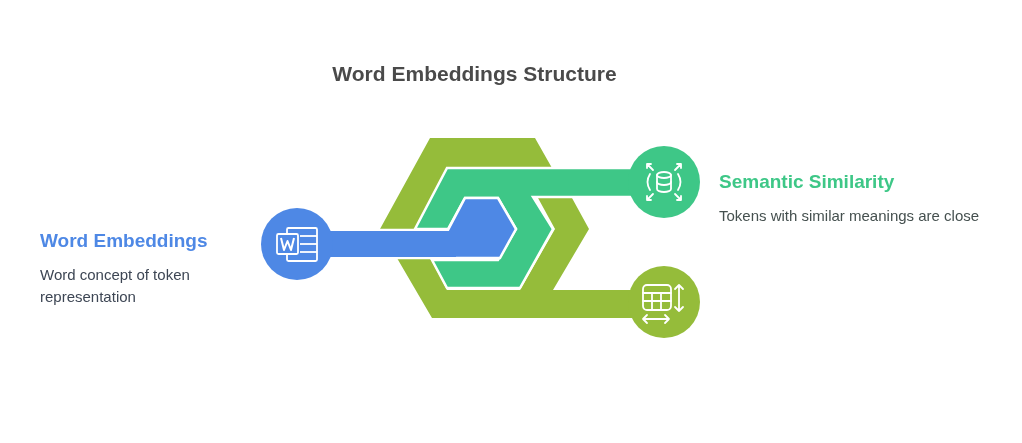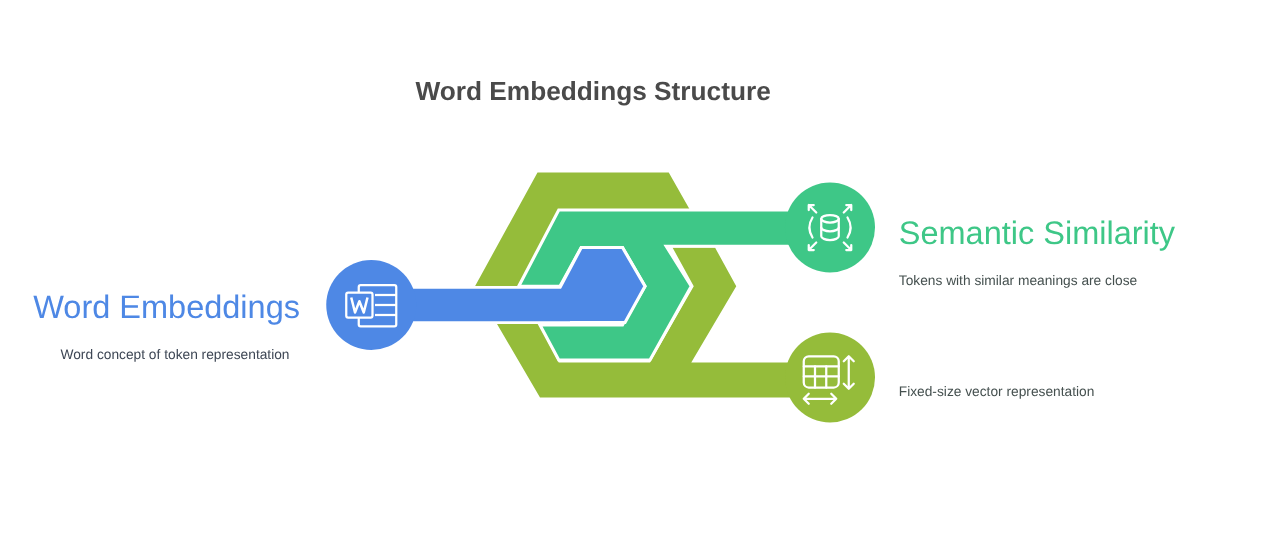--- a/index.html
+++ b/index.html
@@ -2,23 +2,23 @@
 <html><head>
   <meta charset="utf-8">
   <style>
     html, body { margin: 0; padding: 0; background: #ffffff; }
     body { width: 1022px; height: 443px; position: relative; overflow: hidden;
            font-family: "Liberation Sans", "DejaVu Sans", sans-serif; }
     .title { position: absolute; left: 0; width: 949px; top: 62px; text-align: center;
              font-size: 21px; font-weight: 700; color: #4a4a4a; }
     svg.diagram { position: absolute; left: 0; top: 0; }
     .label { position: absolute; }
-    .label .head { font-size: 26px; font-weight: 400; white-space: nowrap; }
-    .label .desc { font-size: 11px; line-height: 22px; color: #45504f; margin-top: 12px; }
-    .left { right: 782px; top: 230px; text-align: center; }
+    .label .head { font-size: 19px; font-weight: 700; white-space: nowrap; }
+    .label .desc { font-size: 15px; line-height: 22px; color: #45504f; margin-top: 12px; }
+    .left { right: 782px; top: 230px; text-align: left; }
     .left .desc { color: #3d4654; }
     .right1 { left: 719px; top: 171px; }
     .right2 { left: 719px; top: 291px; }
   </style>
 </head>
 <body>
 
 <div class="title">Word Embeddings Structure</div>
 
 <svg class="diagram" width="1022" height="443" viewBox="0 0 1022 443">
@@ -75,14 +75,13 @@
   <div class="head" style="color:#4e88e5">Word Embeddings</div>
   <div class="desc" style="width:200px;margin-left:auto">Word concept of token representation</div>
 </div>
 
 <div class="label right1">
   <div class="head" style="color:#3ec787">Semantic Similarity</div>
   <div class="desc" style="width:265px">Tokens with similar meanings are close</div>
 </div>
 
 <div class="label right2">
-  <div class="desc" style="width:160px">Fixed-size vector representation</div>
 </div>
 
 </body></html>

